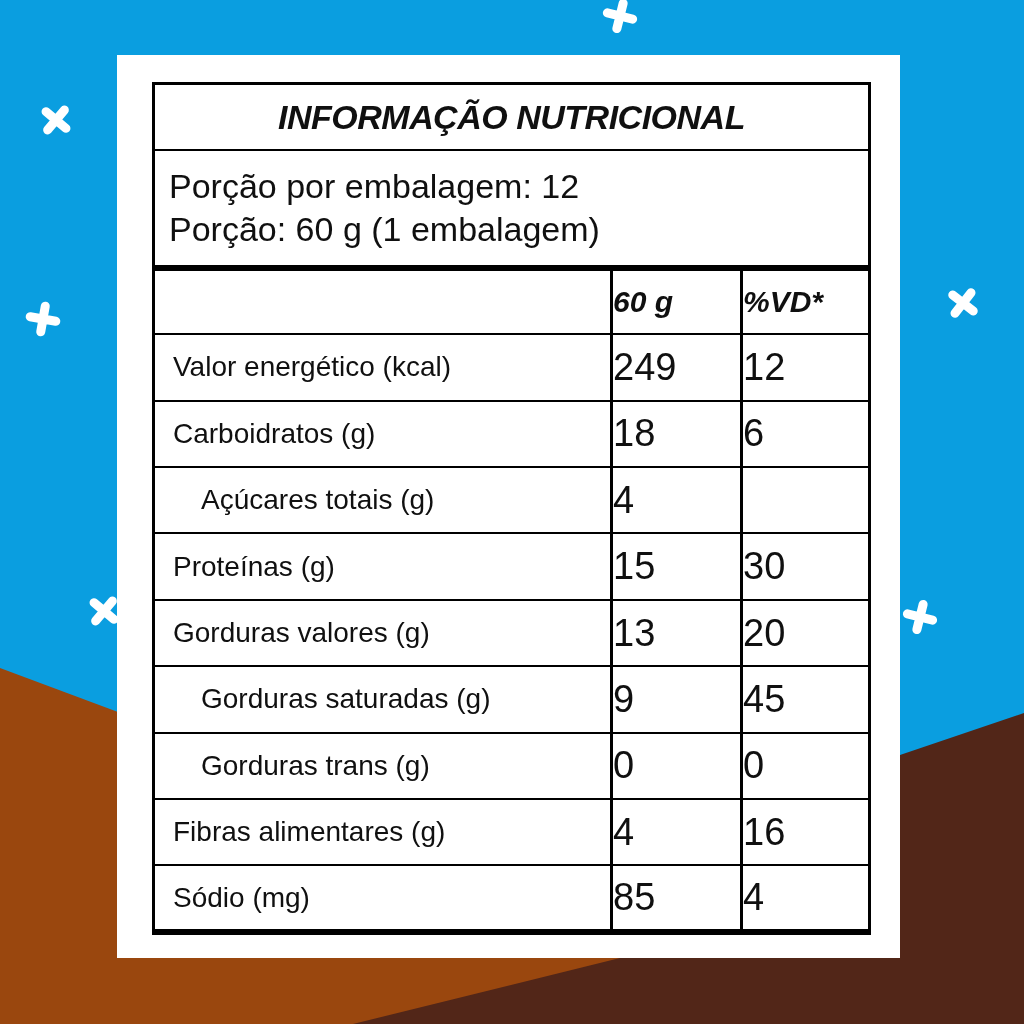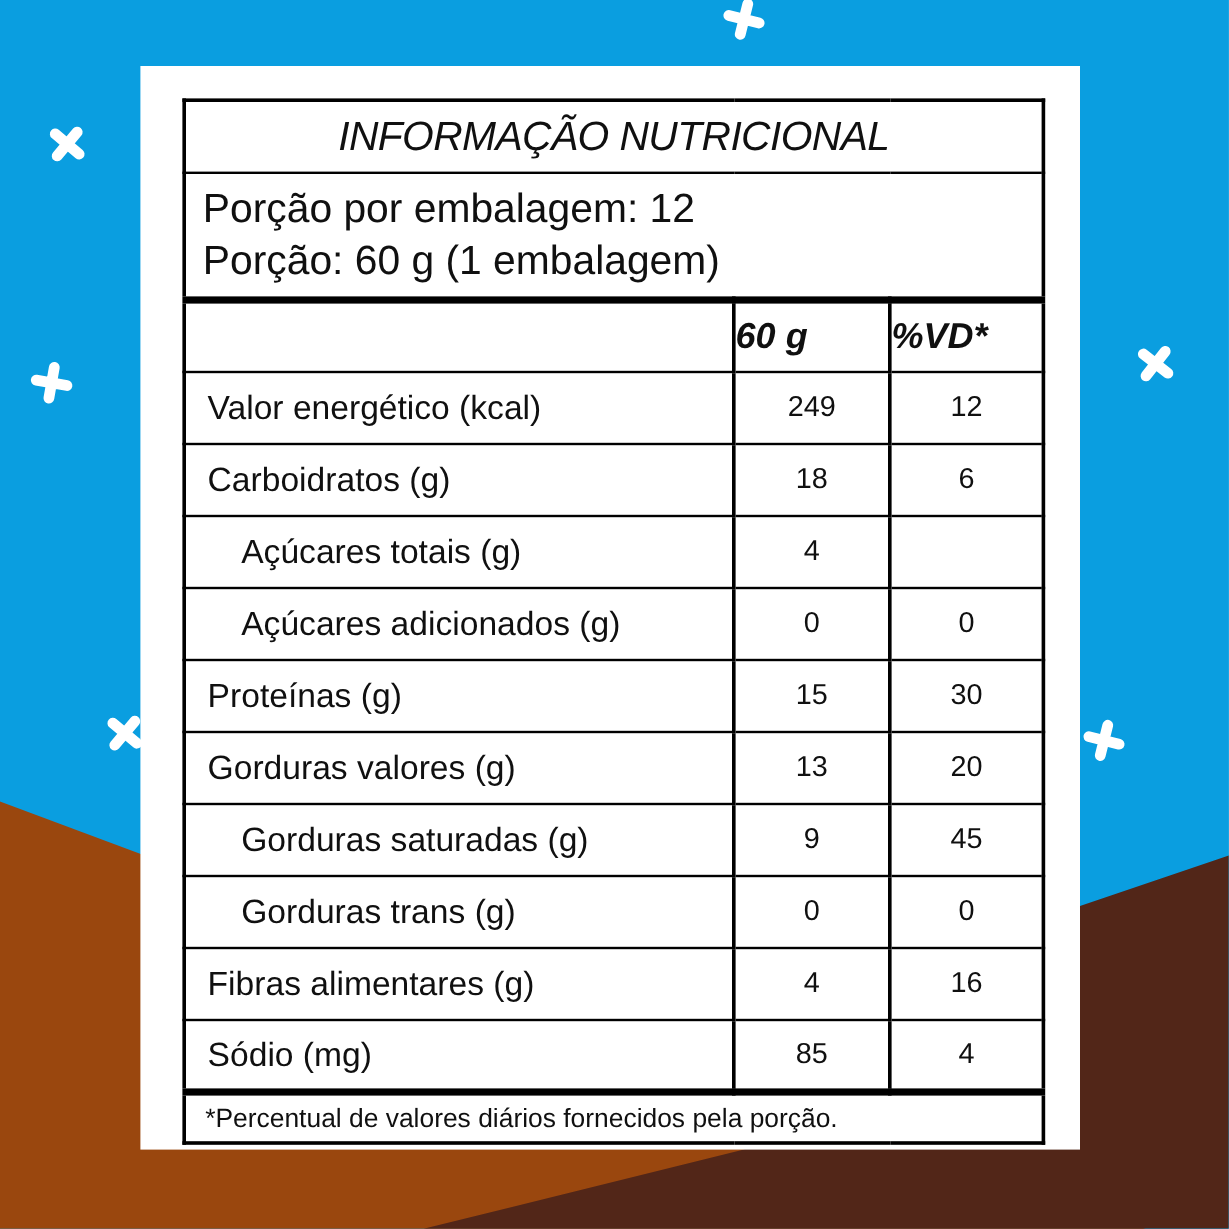--- a/index.html
+++ b/index.html
@@ -21,31 +21,31 @@
   }
   col.c1{width:458px}
   col.c2{width:130px}
   col.c3{width:128px}
   tr{border-bottom:2px solid #000;}
   tr.serving-row{border-bottom:6px solid #000;}
   tr.last-data-row{border-bottom:6px solid #000;}
   tr.footnote-row{border-bottom:none;}
   td{padding:0;vertical-align:middle;}
   .title-cell{
-    text-align:center;font-style:italic;font-weight:normal;
+    text-align:center;font-style:italic;font-weight:bold;
     font-size:34px;letter-spacing:-.5px;height:58px;
   }
   .serving-cell{font-size:34px;padding:8px 0 8px 14px;line-height:43px;}
   .hdr{
     text-align:left;font-style:italic;font-weight:bold;font-size:30px;
   }
   .vline{border-left:3px solid #000;}
   td.label{font-size:28px;padding-left:18px;}
   td.label.sub{padding-left:46px;}
-  td.val{text-align:center;font-size:24px;}
+  td.val{text-align:left;font-size:38px;}
   .footnote-cell{font-size:22px;padding-left:16px;}
   tr.hdr-row{height:60px;}
   tr.title-row{height:58px;}
   tr.serving-row{height:90px;}
   tr.data-row{height:60px;}
   tr.footnote-row{height:42px;}
 </style>
 </head>
 <body>
 
@@ -109,25 +109,20 @@
       <td class="label">Carboidratos (g)</td>
       <td class="val vline">18</td>
       <td class="val vline">6</td>
     </tr>
     <tr class="data-row">
       <td class="label sub">Açúcares totais (g)</td>
       <td class="val vline">4</td>
       <td class="val vline"></td>
     </tr>
     <tr class="data-row">
-      <td class="label sub">Açúcares adicionados (g)</td>
-      <td class="val vline">0</td>
-      <td class="val vline">0</td>
-    </tr>
-    <tr class="data-row">
       <td class="label">Proteínas (g)</td>
       <td class="val vline">15</td>
       <td class="val vline">30</td>
     </tr>
     <tr class="data-row">
       <td class="label">Gorduras valores (g)</td>
       <td class="val vline">13</td>
       <td class="val vline">20</td>
     </tr>
     <tr class="data-row">
@@ -144,18 +139,15 @@
       <td class="label">Fibras alimentares (g)</td>
       <td class="val vline">4</td>
       <td class="val vline">16</td>
     </tr>
     <tr class="data-row last-data-row">
       <td class="label">Sódio (mg)</td>
       <td class="val vline">85</td>
       <td class="val vline">4</td>
     </tr>
 
-    <tr class="footnote-row">
-      <td colspan="3" class="footnote-cell">*Percentual de valores diários fornecidos pela porção.</td>
-    </tr>
   </tbody>
     </table>
 </div>
 
 </body></html>

